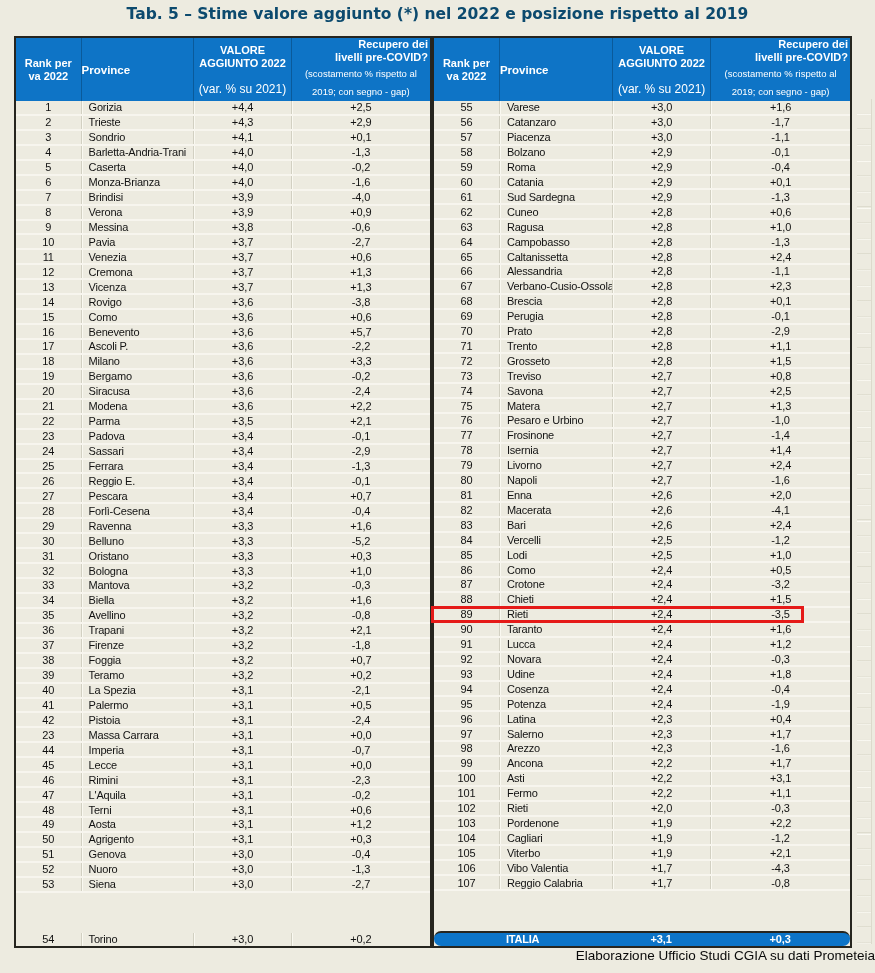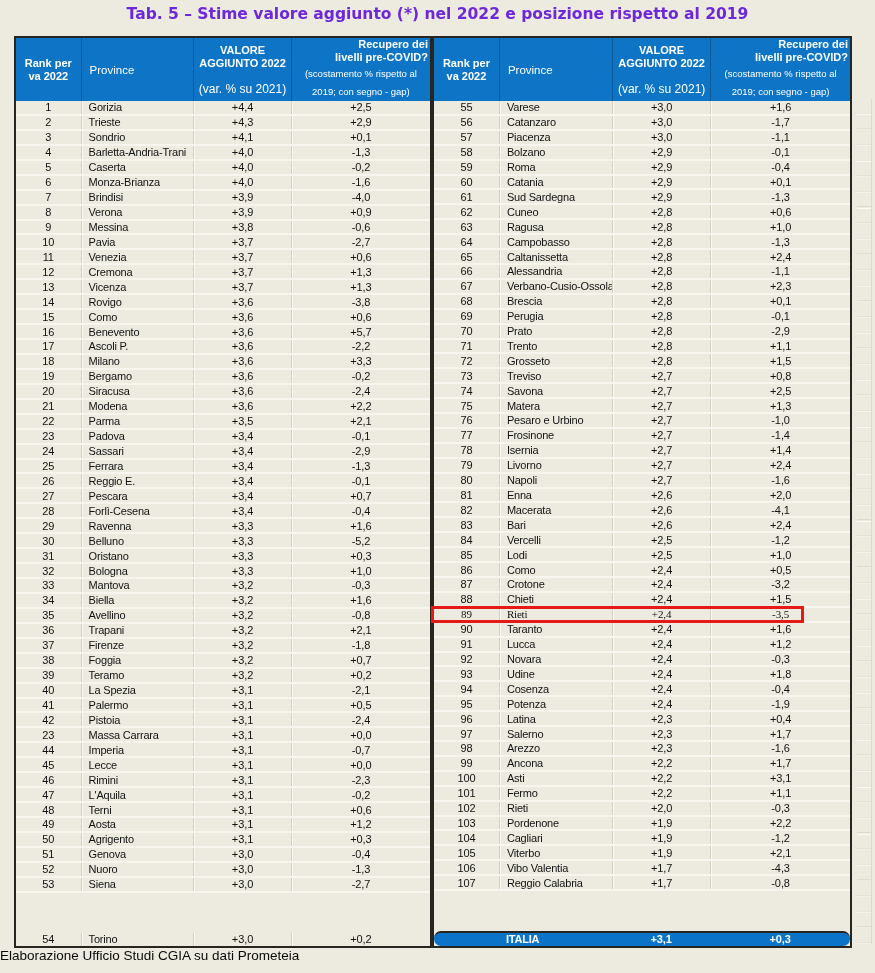--- a/index.html
+++ b/index.html
@@ -17,21 +17,21 @@
     font-family:"Liberation Sans", sans-serif;
     color:#121212;
     overflow:hidden;
   }
   .page{ position:relative; width:875px; height:973px; }
 
   .title{
     position:absolute; top:5px; left:0; width:100%;
     text-align:center;
     font-family:"DejaVu Sans", sans-serif;
-    font-weight:bold; font-size:15.5px; color:#6d28d9;
+    font-weight:bold; font-size:15.5px; color:#0c4a6e;
     letter-spacing:0px;
   }
 
   .grid{
     position:absolute; left:14px; top:36px;
     display:flex; flex-direction:row;
   }
   .tbl{
     border:2px solid var(--border-dark);
     width:418px;
@@ -47,21 +47,21 @@
     display:flex;
   }
   .hcell{
     display:flex; flex-direction:column;
     justify-content:center;
     text-align:center;
     padding:1px 2px;
   }
   .hcell + .hcell{ border-left:1px solid rgba(0,0,0,0.22); }
   .h0{ width:15.6%; font-weight:bold; font-size:11px; line-height:13.5px; }
-  .h1{ width:27.2%; font-weight:normal; font-size:11.5px; text-align:left; padding-left:8px; }
+  .h1{ width:27.2%; font-weight:bold; font-size:11.5px; text-align:left; padding-left:0; }
   .h2{ width:23.6%; }
   .h3{ width:33.6%;align-items:flex-end; }
   .hline{ display:block; font-weight:bold; font-size:11px; line-height:13px; }
   .hsub{ display:block; font-weight:normal; font-size:12px; line-height:12.5px; margin-top:13px; }
   .hsub-small{ font-size:9.5px; line-height:18px; margin-top:1px; }
 
   
   .tbody{
     height:845px;
     display:flex; flex-direction:column;
@@ -83,21 +83,21 @@
   .cell + .cell{
     border-left:1px solid #d2d0c2;
     box-shadow:inset 1px 0 0 #faf9f1;
   }
   .c0{ width:15.6%; }
   .c1{ width:27.2%; justify-content:flex-start; padding-left:7px; letter-spacing:-0.2px; }
   .c2{ width:23.6%; }
   .c3{ width:33.6%; }
 
   
-  .hl{ position:relative;font-family:Liberation Serif, serif; }
+  .hl{ position:relative; }
   .hl::after{
     content:"";
     position:absolute;
     top:-2px; bottom:-2px; left:-3px; right:46px;
     border:3px solid var(--highlight-red);
     pointer-events:none;
   }
 
   
   .italia{
@@ -117,21 +117,21 @@
     border-right:1px solid #dcdacc;
     background:repeating-linear-gradient(
       to bottom,
       transparent 0px, transparent 13.6px,
       #dedcce 13.6px, #fbfaf3 15.65px
     );
   }
 
   .footer{
     position:absolute; top:948px; left:0; width:100%;
-    text-align:left;
+    text-align:right;
     font-size:13.5px; color:#0a0a0a;
   }
 </style>
 </head>
 <body>
 
 <div class="page">
 
   <div class="title">Tab. 5 – Stime valore aggiunto (*) nel 2022 e posizione rispetto al 2019</div>
 

